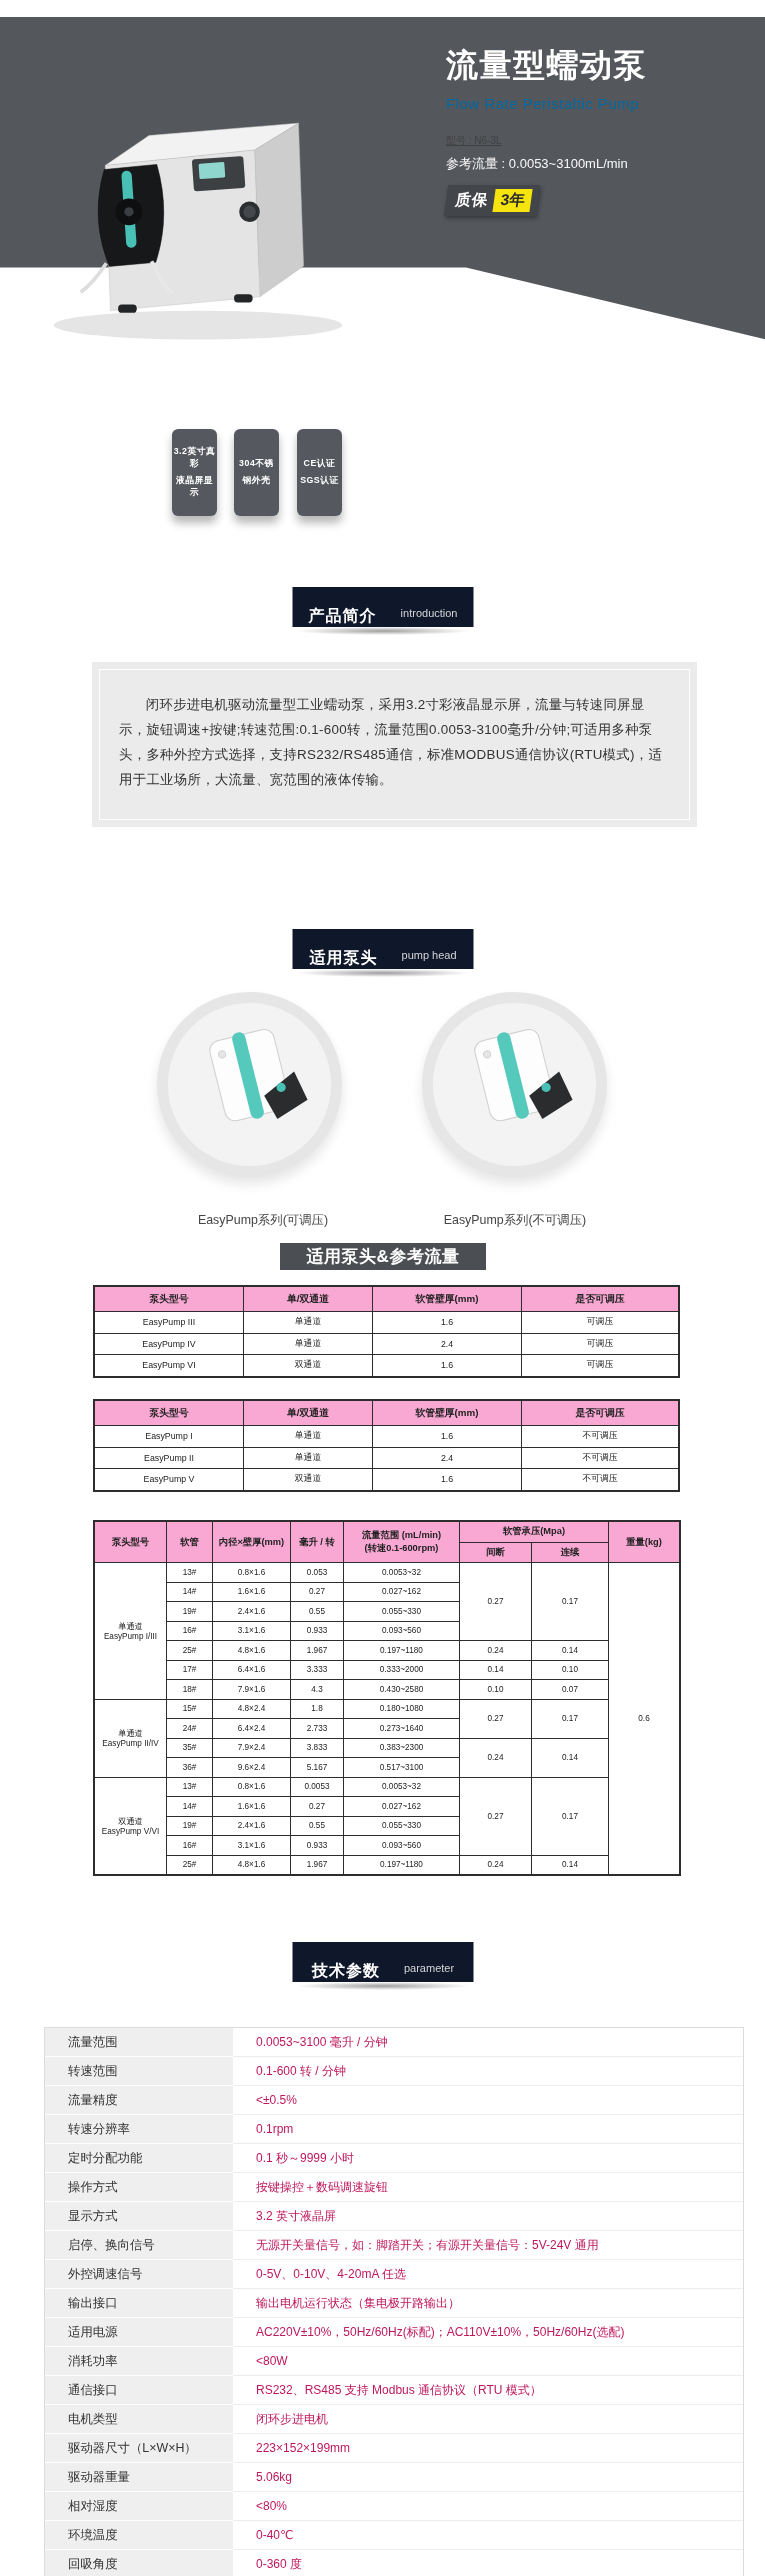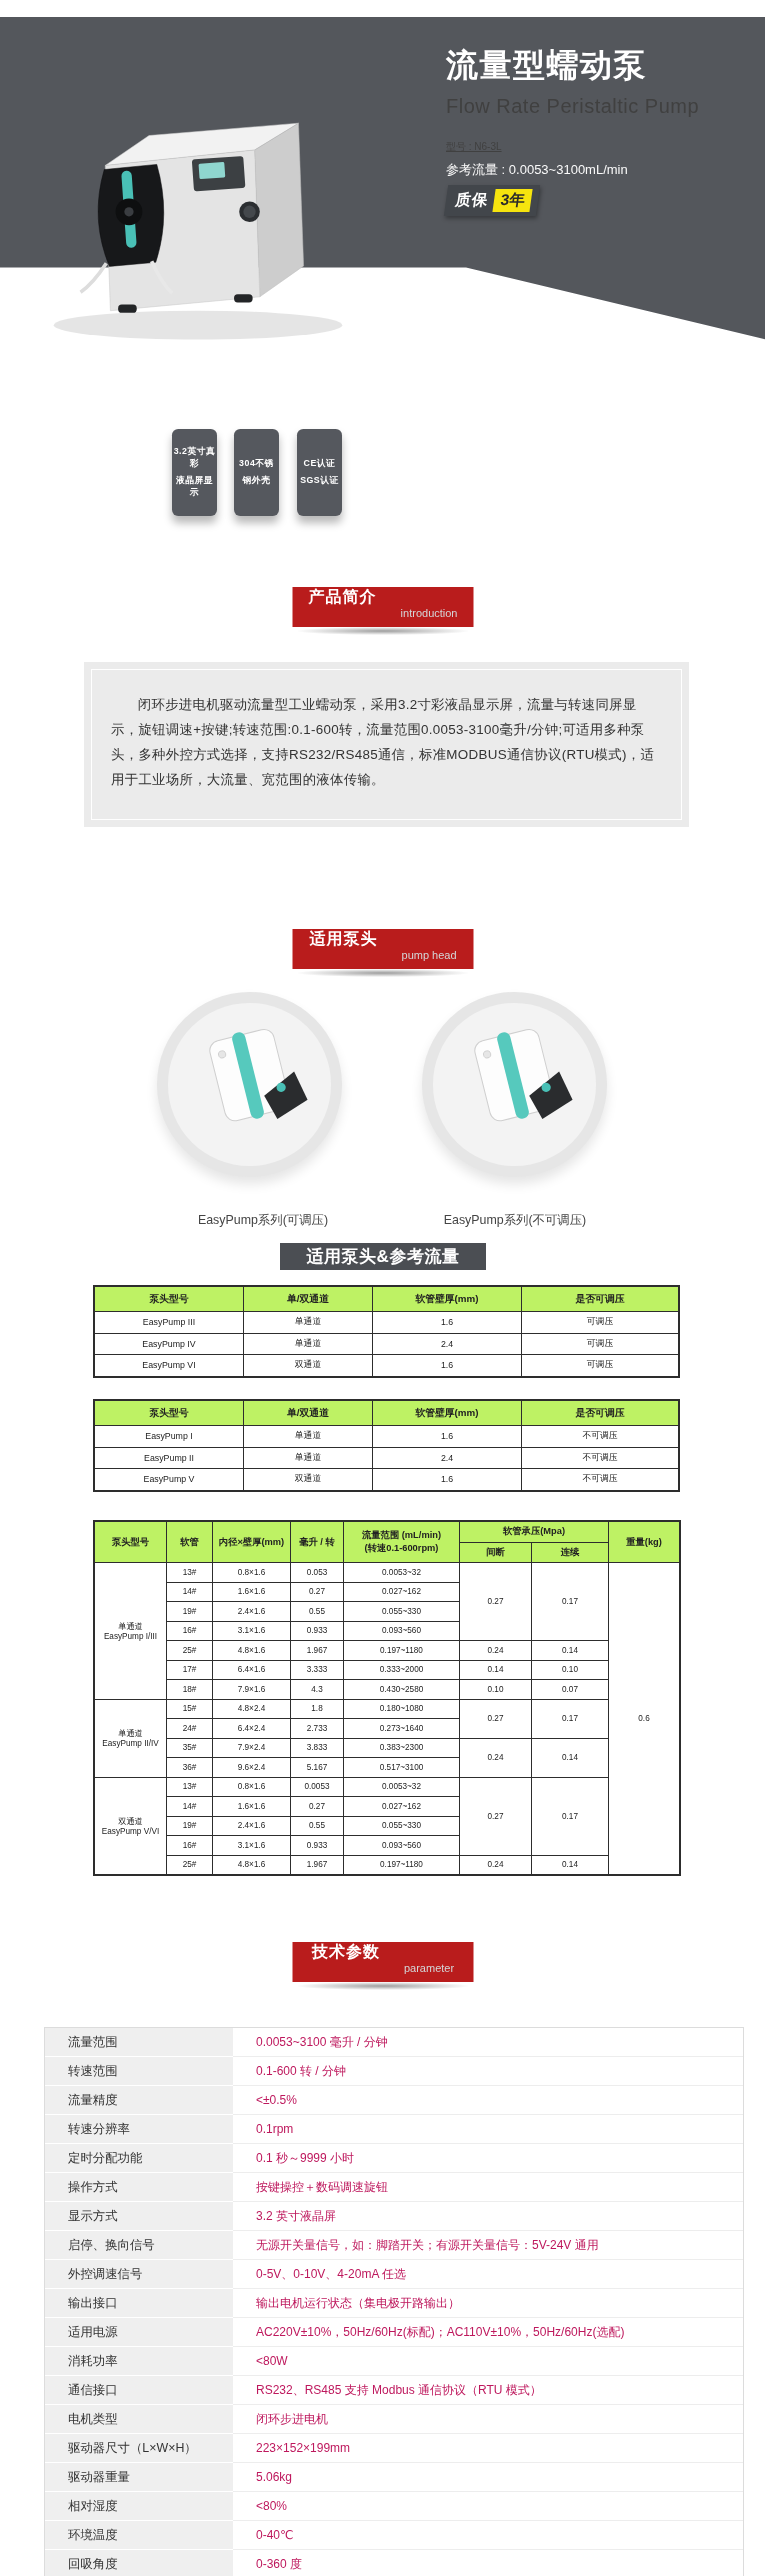--- a/index.html
+++ b/index.html
@@ -4,69 +4,69 @@
 <style>
   html,body{margin:0;padding:0;background:#fff;font-family:"Liberation Sans","DejaVu Sans",sans-serif;}
   .page{position:relative;width:766px;height:3307px;background:#ffffff;overflow:hidden;}
 
   
   .hero-bg{position:absolute;left:0;top:16.5px;width:766px;height:340px;
     background:#54575c;
     clip-path:polygon(0 0,766px 0,766px 323px,466px 251px,0 251px);}
   .hero-text{position:absolute;left:446px;top:44px;color:#fff;}
   .hero-title{font-size:32px;font-weight:bold;letter-spacing:1.5px;}
-  .hero-sub{font-size:20px;margin-top:7.2px;color:#404040;letter-spacing:0.5px;}
+  .hero-sub{font-size:15px;margin-top:7.2px;color:#0369a1;letter-spacing:0.5px;}
   .hero-model{font-size:10px;margin-top:21.6px;color:#404040;text-decoration:underline;}
   .hero-flow{font-size:13px;margin-top:7.2px;color:#fafafa;}
   .warranty{position:absolute;left:446px;top:185px;transform:skewX(-8deg);
     background:#42464b;padding:4.1px 7.2px 4.1px 9.3px;display:flex;align-items:center;
     box-shadow:1.5px 2.6px 4.1px rgba(0,0,0,.35);}
   .warranty .w-prefix{color:#fff;font-size:15.5px;font-weight:bold;letter-spacing:1px;}
   .warranty .w-val{background:#f6e40e;color:#2b2b2b;font-size:15.5px;font-weight:bold;
     padding:1px 6.2px;margin-left:6.2px;}
   .hero-pump{position:absolute;left:28px;top:57px;}
 
   
   .badge{position:absolute;top:429px;width:45px;height:87px;background:#55585e;border-radius:6.2px;
     color:#fff;text-align:center;box-shadow:0 6.2px 8.2px rgba(0,0,0,.28);
     display:flex;flex-direction:column;justify-content:center;gap:5.2px;}
   .badge span{display:block;font-size:8.8px;font-weight:bold;letter-spacing:0.5px;}
   .badge.b1{left:172px;} .badge.b2{left:234px;} .badge.b3{left:297px;}
 
   
   .sec-box{position:absolute;left:50%;transform:translateX(-50%);width:181px;height:40px;
-    background:#b91c1c;color:#fff;display:flex;align-items:flex-start;justify-content:center;gap:20px;}
+    background:#0f172a;color:#fff;display:flex;align-items:flex-end;justify-content:center;gap:20px;}
   .sec-box::after{content:"";position:absolute;left:5.2px;right:5.2px;bottom:-8.2px;height:8.2px;
     background:radial-gradient(ellipse at center,rgba(0,0,0,.38),rgba(0,0,0,0) 72%);}
   .sec-cn{font-size:16px;font-weight:bold;letter-spacing:1px;}
   .sec-en{font-size:11px;color:#d4d6d8;margin-left:4.1px;align-self:flex-end;margin-bottom:8.2px;}
 
   .flat-title{position:absolute;left:50%;transform:translateX(-50%);top:1243px;width:206px;height:27px;
     background:#4b4e53;color:#fff;font-size:17px;font-weight:bold;letter-spacing:0.5px;
     display:flex;align-items:center;justify-content:center;}
 
   
-  .intro-panel{position:absolute;left:84px;top:662px;width:605px;height:165px;background:#ebebeb;}
+  .intro-panel{position:absolute;left:92px;top:662px;width:605px;height:165px;background:#ebebeb;}
   .intro-inner{position:absolute;left:7.2px;top:7.2px;right:7.2px;bottom:7.2px;border:1.5px solid #ffffff;}
   .intro-text{position:absolute;left:27px;right:27px;top:30px;font-size:13.4px;line-height:25px;
     color:#333;text-indent:2em;letter-spacing:0.3px;}
 
   
   .ph-circle{position:absolute;top:992px;width:185px;height:185px;border-radius:50%;
     background:#e6e6e6;box-shadow:0 7.2px 11.3px rgba(0,0,0,.10);}
   .ph-circle .inner{position:absolute;left:11.3px;top:11.3px;right:11.3px;bottom:11.3px;border-radius:50%;background:#f3f3f3;}
   .ph-circle.c1{left:157px;} .ph-circle.c2{left:422px;}
   .ph-caption{position:absolute;top:1212px;width:206px;text-align:center;font-size:12.4px;color:#444;}
   .ph-caption.p1{left:160px;} .ph-caption.p2{left:412px;}
 
   
   .data-table{border-collapse:collapse;table-layout:fixed;width:585px;background:#fff;}
   .data-table th,.data-table td{border:1px solid #2d2d2d;text-align:center;vertical-align:middle;
     white-space:pre-line;padding:0 2.1px;}
-  .data-table th{background:#bef264;font-size:9.8px;font-weight:bold;color:#222;height:24px;}
+  .data-table th{background:#f9a8d4;font-size:9.8px;font-weight:bold;color:#222;height:24px;}
   .data-table td{font-size:8.8px;color:#222;height:20.6px;}
   .tbl-wrap{position:absolute;left:93px;border:0.5px solid #2d2d2d;}
   #tbl1{top:1285px;} #tbl2{top:1399px;} #tbl3{top:1520px;}
   #tbl3 .data-table th{height:19.6px;font-size:9.3px;}
   #tbl3 .data-table td{height:18.5px;font-size:8.2px;}
   #tbl3 tr.gs td{border-top:1.5px solid #2d2d2d;}
 
   
   .spec-table{position:absolute;left:44px;top:2027px;width:698px;border:0.5px solid #dcdcdc;background:#fff;}
   .spec-row{display:flex;height:29px;}

